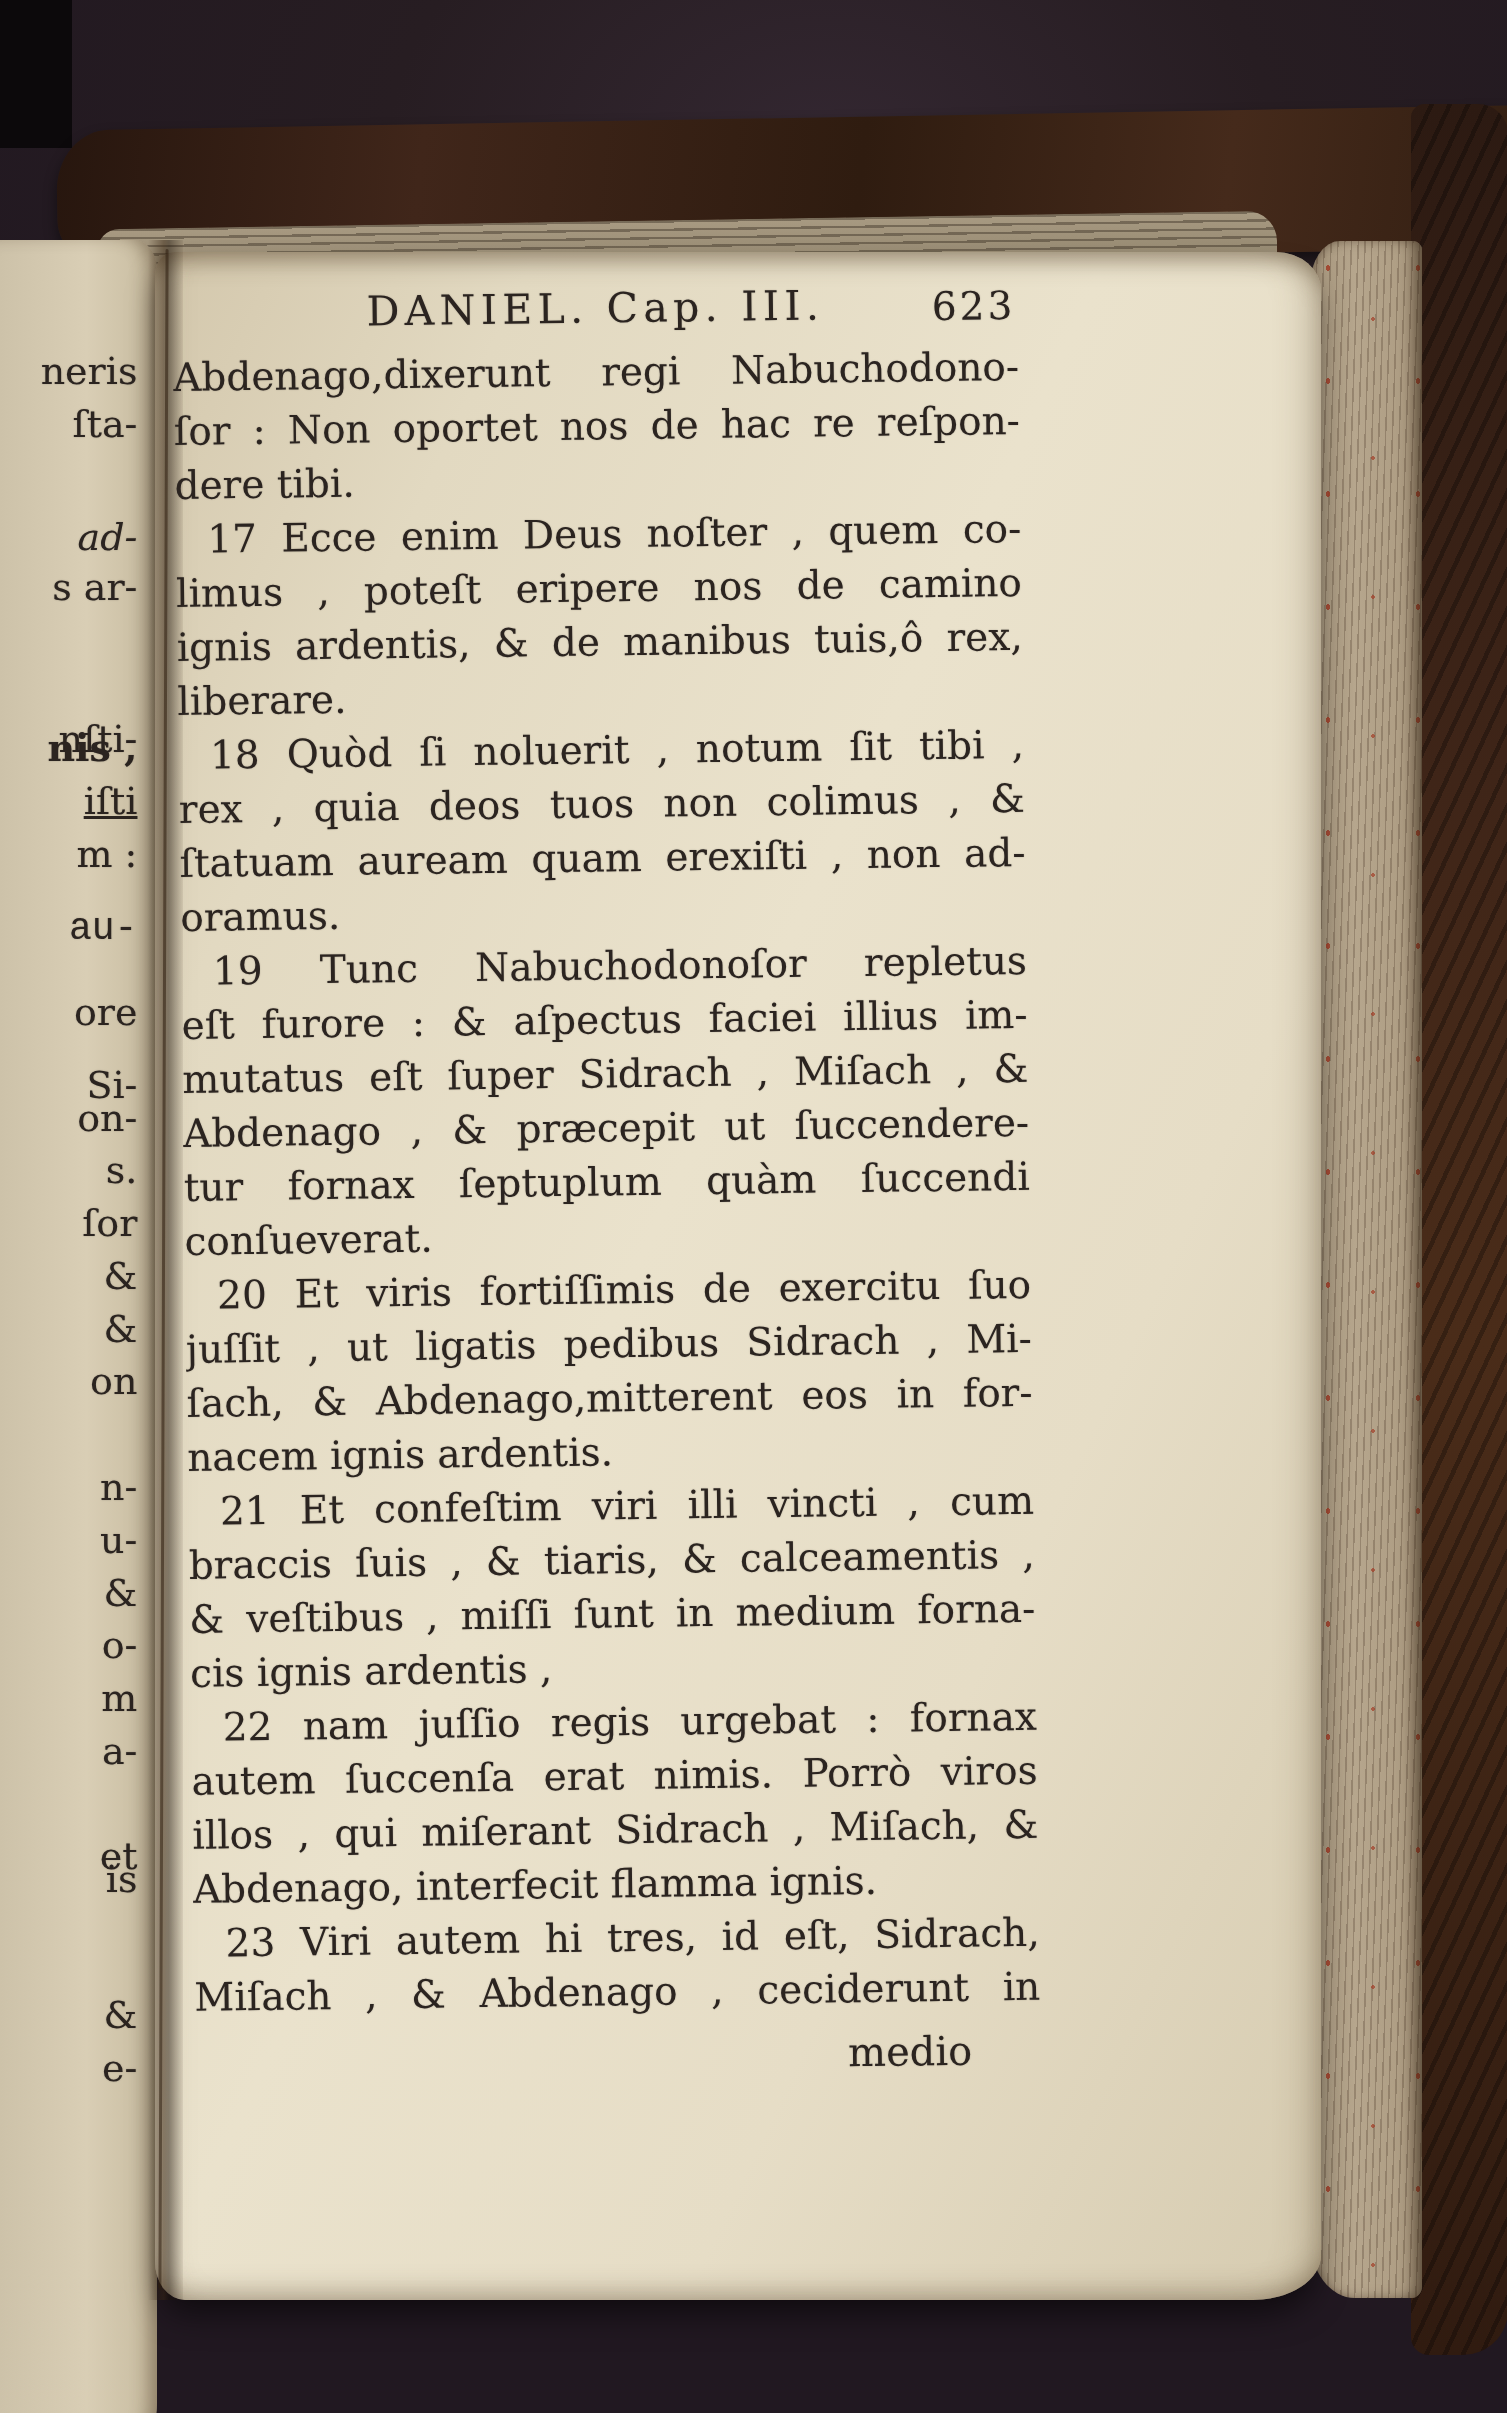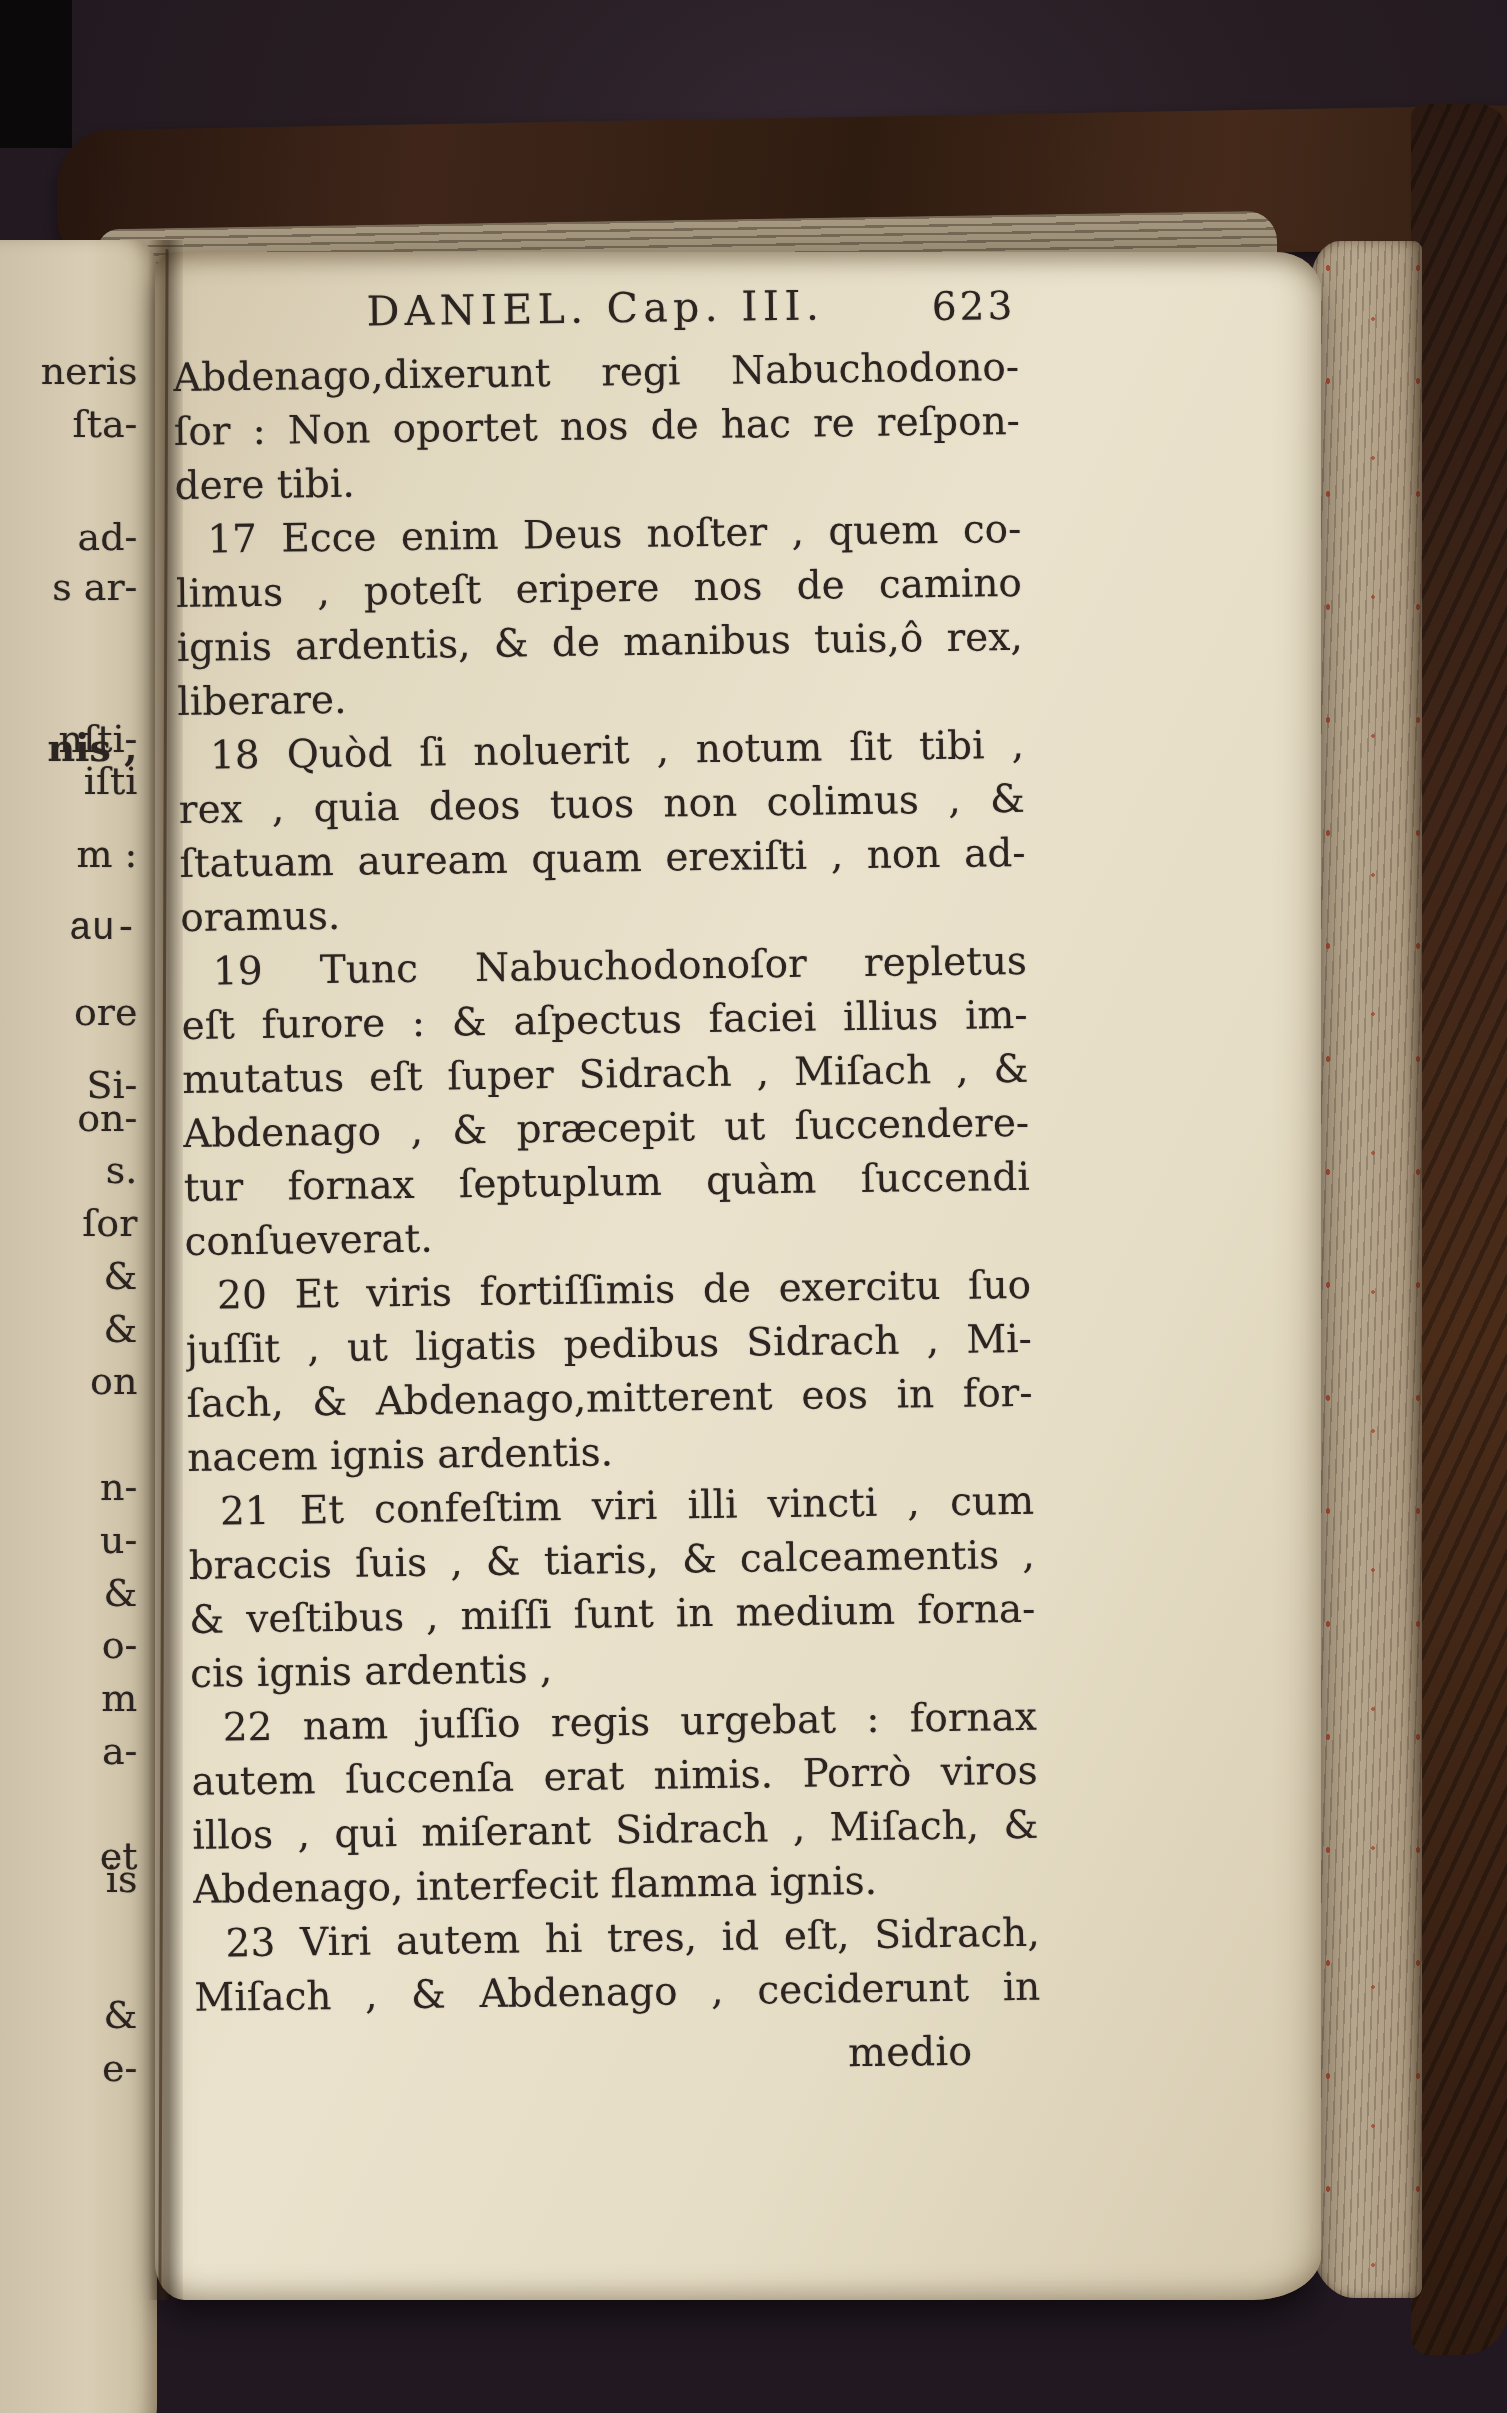--- a/index.html
+++ b/index.html
@@ -89,25 +89,25 @@
   <div class="abs corner-black"></div>
   <div class="abs leather-top"></div>
   <div class="abs top-pages-strip"></div>
   <div class="abs cover-right"></div>
   <div class="abs fore-edge"></div>
 
   <div class="abs left-sliver">
     <div>
         <div class="frag" style="top: 110px; color: rgb(43, 36, 32);">neris</div>
         <div class="frag" style="top: 163px; color: rgb(43, 36, 32); margin-left: 24px;">ſta-</div>
-        <div class="frag" style="top: 276px; color: rgb(43, 36, 32);">ad-</div>
+        <div class="frag" style="top: 276px; color: rgb(43, 36, 32); font-style: italic;">ad-</div>
         <div class="frag" style="top: 326px; color: rgb(43, 36, 32);">s ar-</div>
         <div class="frag" style="top: 434px; color: rgb(43, 36, 32); margin-top: 44px;">nſti-</div>
         <div class="frag" style="top: 487px; color: rgb(43, 36, 32); font-weight: bold;">nis ,</div>
-        <div class="frag" style="top: 520px; color: rgb(43, 36, 32);">iſti</div>
+        <div class="frag" style="top: 540px; color: rgb(43, 36, 32); text-decoration: underline;">iſti</div>
         <div class="frag" style="top: 593px; color: rgb(43, 36, 32);">m :</div>
         <div class="frag" style="top: 668px; color: rgb(43, 36, 32); font-family: Liberation Mono, monospace;">au-</div>
         <div class="frag" style="top: 751px; color: rgb(43, 36, 32);">ore</div>
         <div class="frag" style="top: 824px; color: rgb(43, 36, 32);">Si-</div>
         <div class="frag" style="top: 857px; color: rgb(43, 36, 32);">on-</div>
         <div class="frag" style="top: 909px; color: rgb(43, 36, 32);">s.</div>
         <div class="frag" style="top: 962px; color: rgb(43, 36, 32);">ſor</div>
         <div class="frag" style="top: 1015px; color: rgb(43, 36, 32);">&amp;</div>
         <div class="frag" style="top: 1068px; color: rgb(43, 36, 32);">&amp;</div>
         <div class="frag" style="top: 1120px; color: rgb(43, 36, 32);">on</div>

